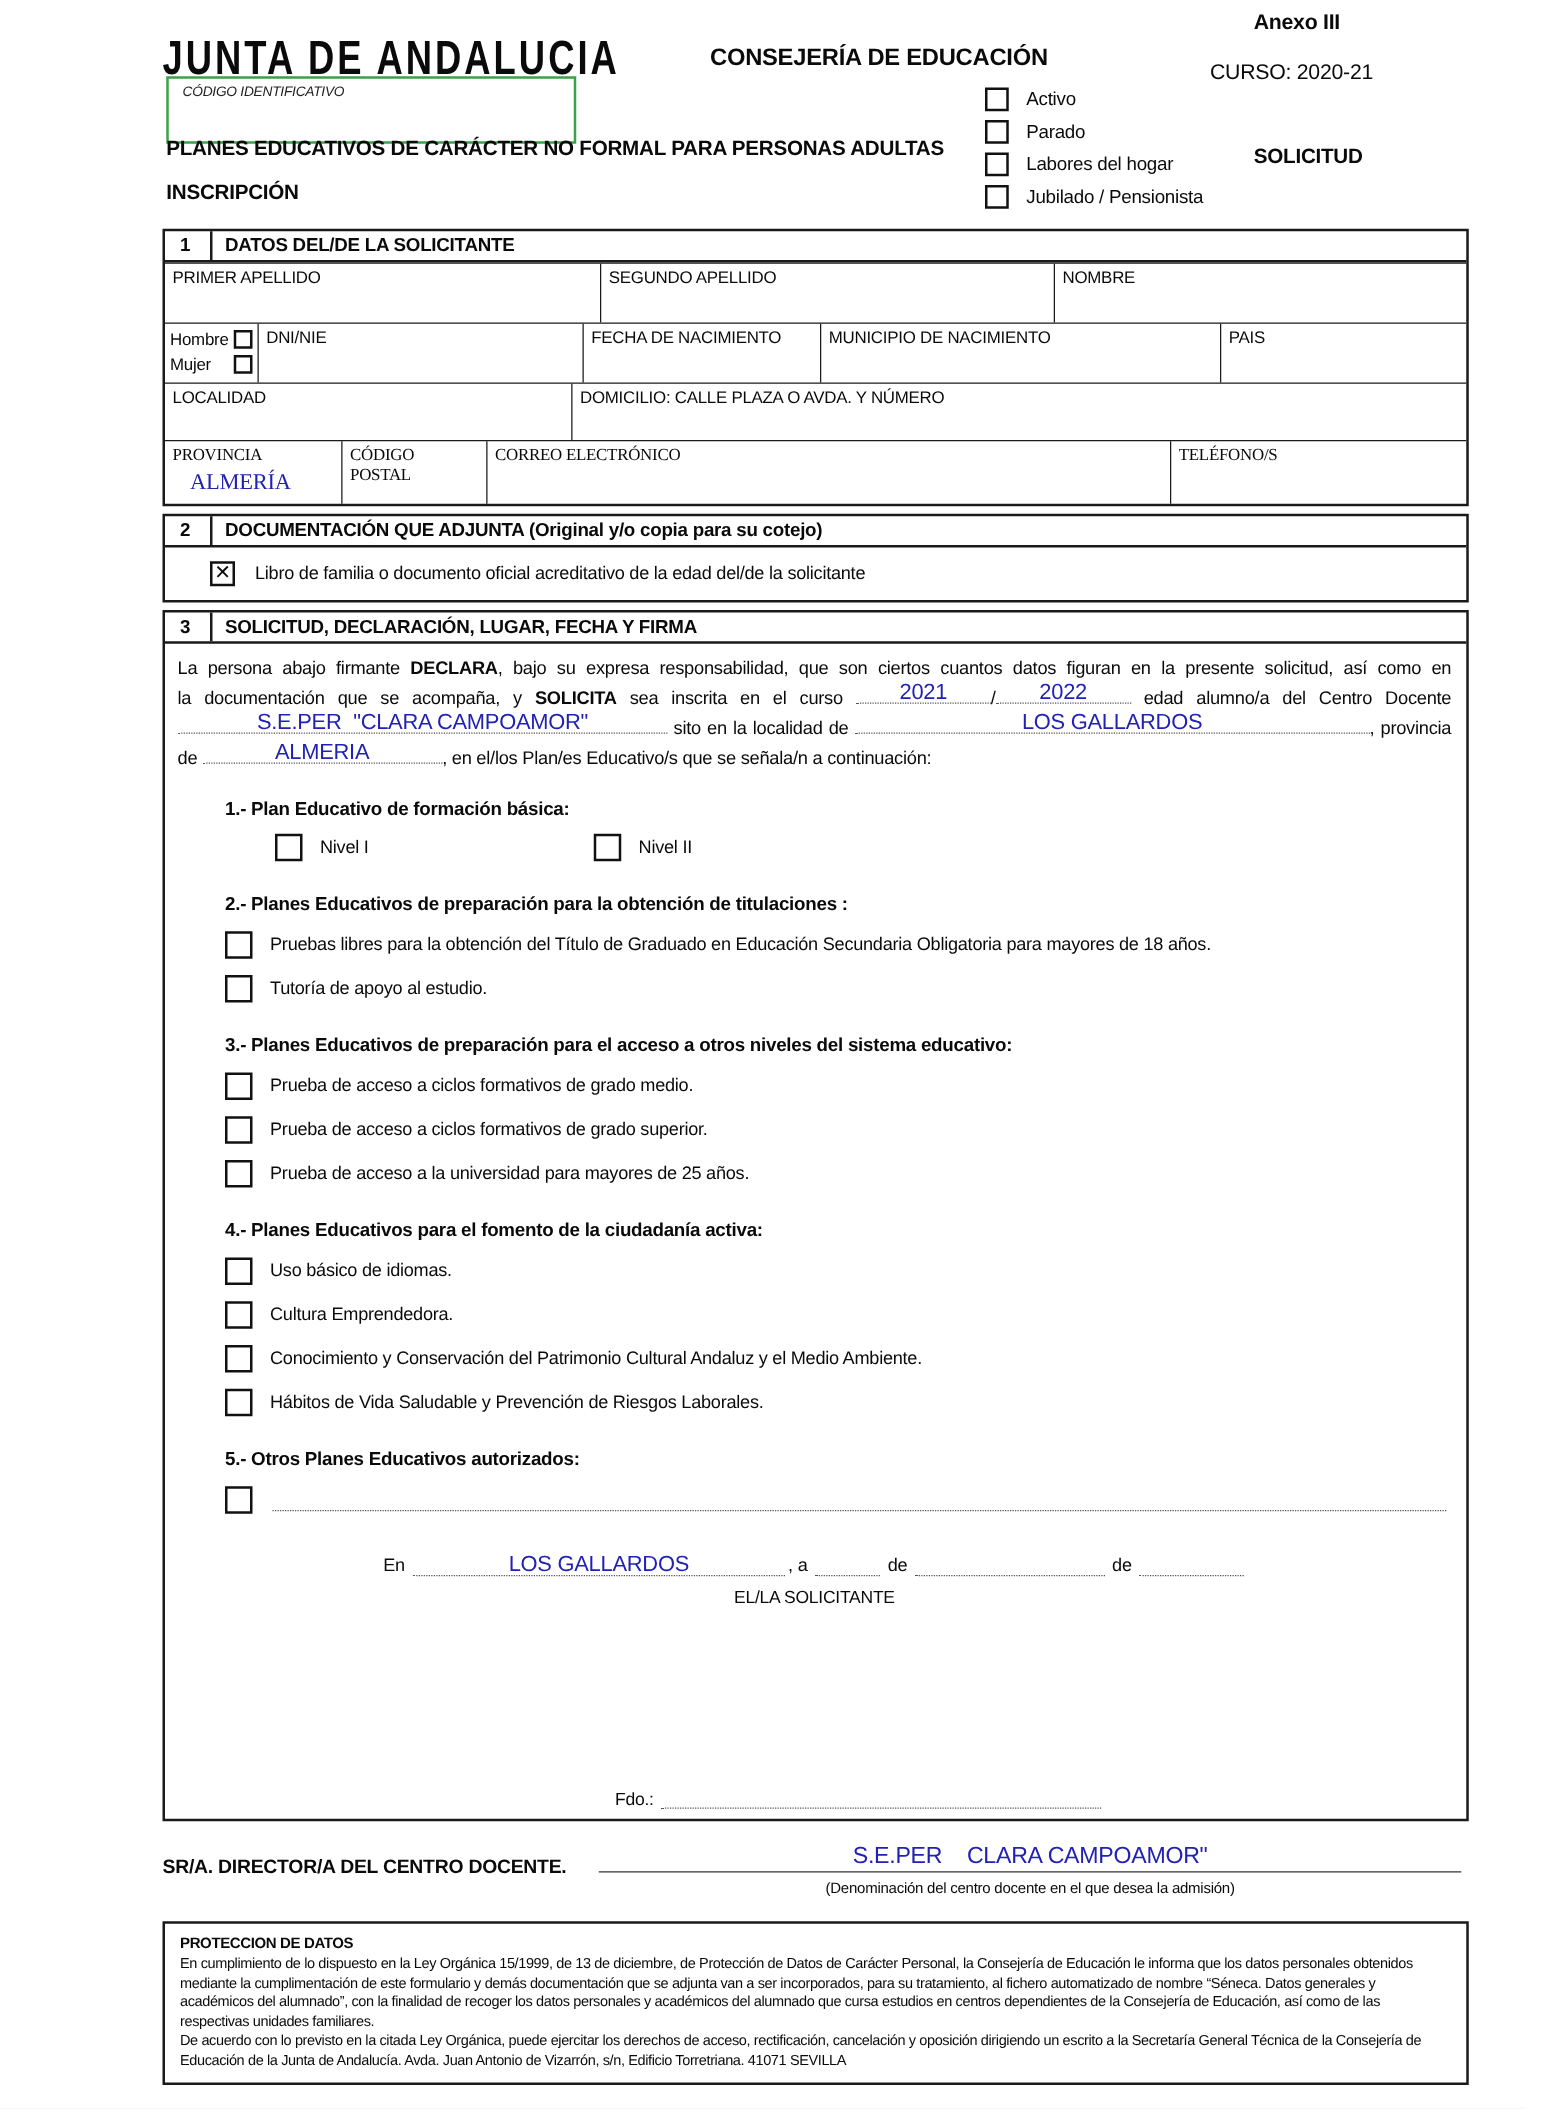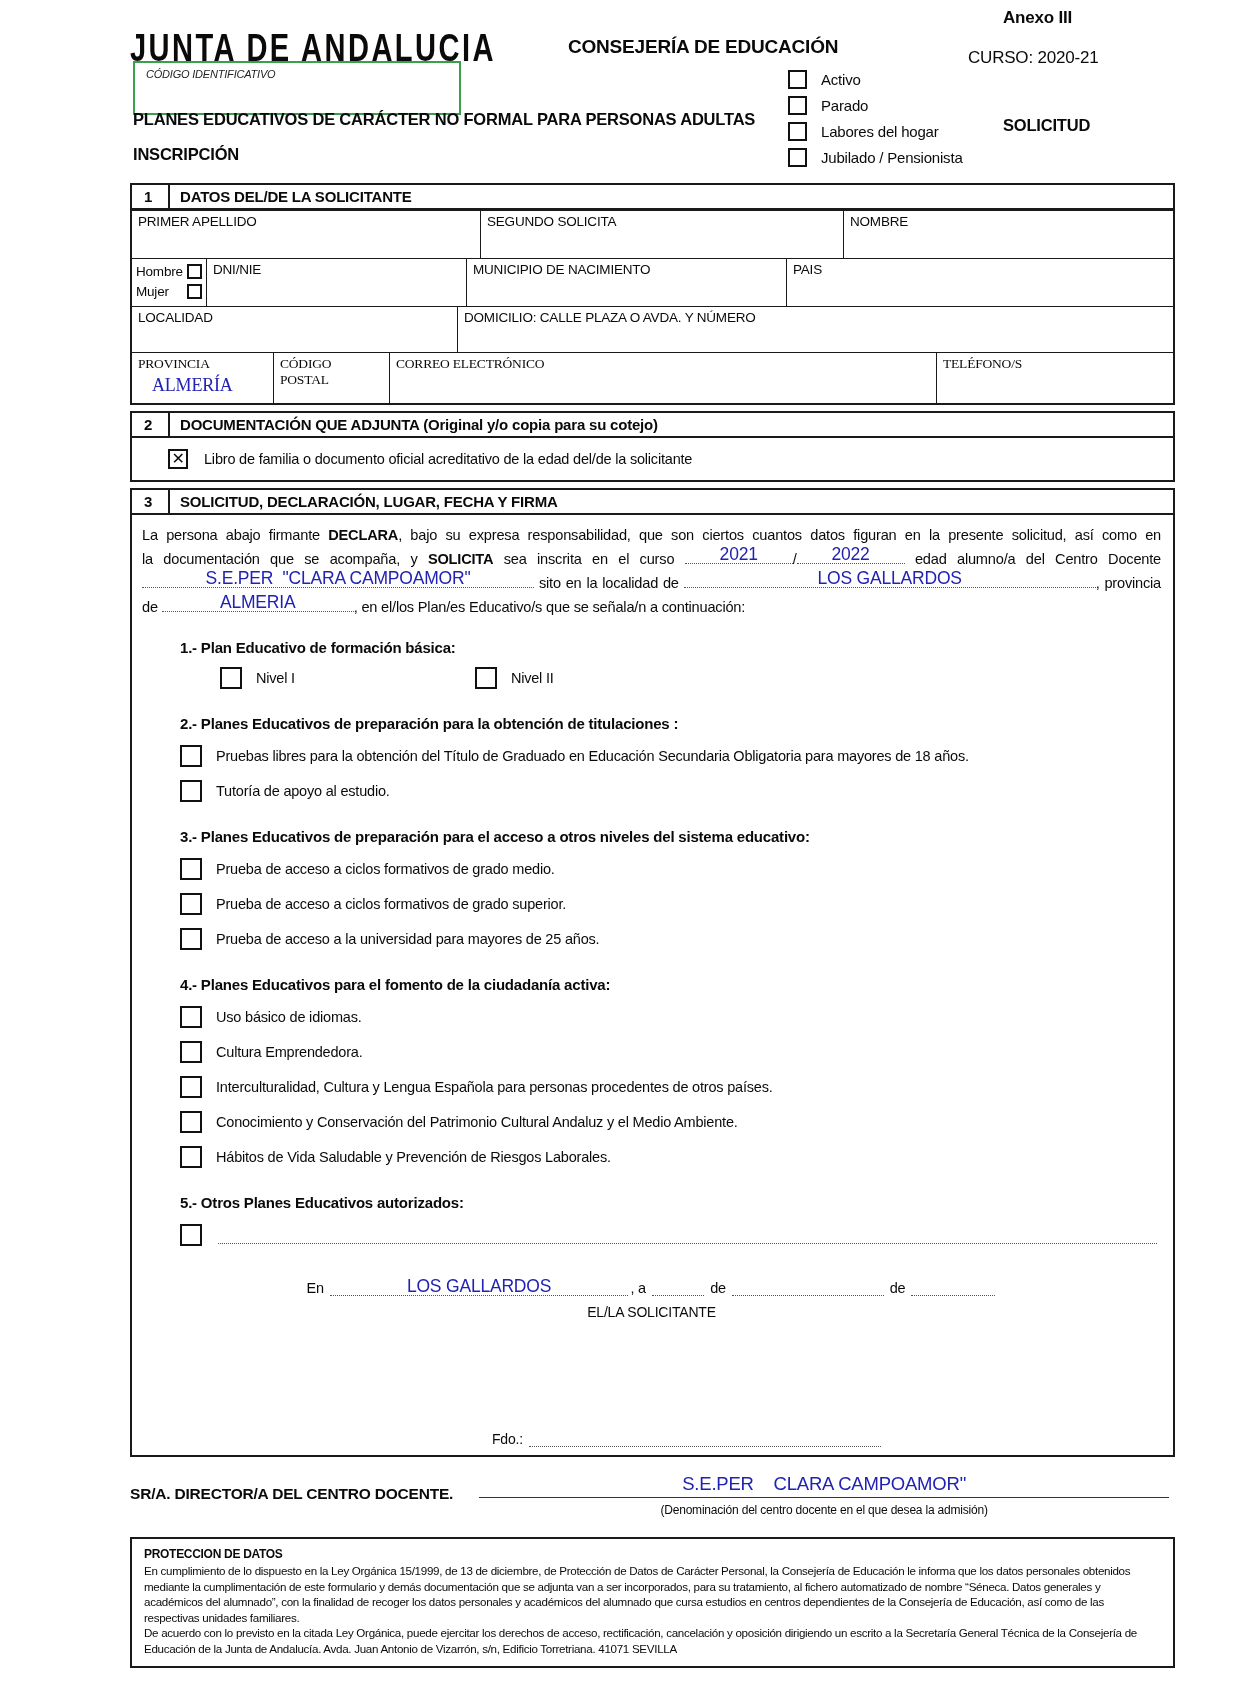--- a/index.html
+++ b/index.html
@@ -134,35 +134,36 @@
 
   <div class="main">
 
     <div class="secbox">
       <div class="sec-head">
         <div class="sec-num">1</div>
         <div class="sec-title">DATOS DEL/DE LA SOLICITANTE</div>
       </div>
       <div class="frow r-apellidos">
         <div class="fcell c1">PRIMER APELLIDO</div>
-        <div class="fcell c2">SEGUNDO SOLICITA</div>
+        <div class="fcell c2">SEGUNDO APELLIDO</div>
         <div class="fcell c3">NOMBRE</div>
       </div>
       <div class="frow r-ident">
         <div class="fcell cg">
           <div class="gender-line">
             <span>Hombre</span>
             <span class="cb"></span>
           </div>
           <div class="gender-line">
             <span>Mujer</span>
             <span class="cb"></span>
           </div>
         </div>
         <div class="fcell c1">DNI/NIE</div>
+        <div class="fcell c2">FECHA DE NACIMIENTO</div>
         <div class="fcell c3">MUNICIPIO DE NACIMIENTO</div>
         <div class="fcell c4">PAIS</div>
       </div>
       <div class="frow r-dom">
         <div class="fcell c2">LOCALIDAD</div>
         <div class="fcell c1">DOMICILIO: CALLE PLAZA O AVDA. Y NÚMERO</div>
       </div>
       <div class="frow r-prov">
         <div class="fcell c1">
           <div>PROVINCIA</div>
@@ -248,24 +249,20 @@
         </div>
 
         <div class="plan-h">4.- Planes Educativos para el fomento de la ciudadanía activa:</div>
         <div class="opt">
           <span class="cb"></span>
           <span class="lbl">Uso básico de idiomas.</span>
         </div>
         <div class="opt">
           <span class="cb"></span>
           <span class="lbl">Cultura Emprendedora.</span>
-        </div>
-        <div class="opt">
-          <span class="cb"></span>
-          <span class="lbl">Interculturalidad, Cultura y Lengua Española para personas procedentes de otros países.</span>
         </div>
         <div class="opt">
           <span class="cb"></span>
           <span class="lbl">Conocimiento y Conservación del Patrimonio Cultural Andaluz y el Medio Ambiente.</span>
         </div>
         <div class="opt">
           <span class="cb"></span>
           <span class="lbl">Hábitos de Vida Saludable y Prevención de Riesgos Laborales.</span>
         </div>
 

